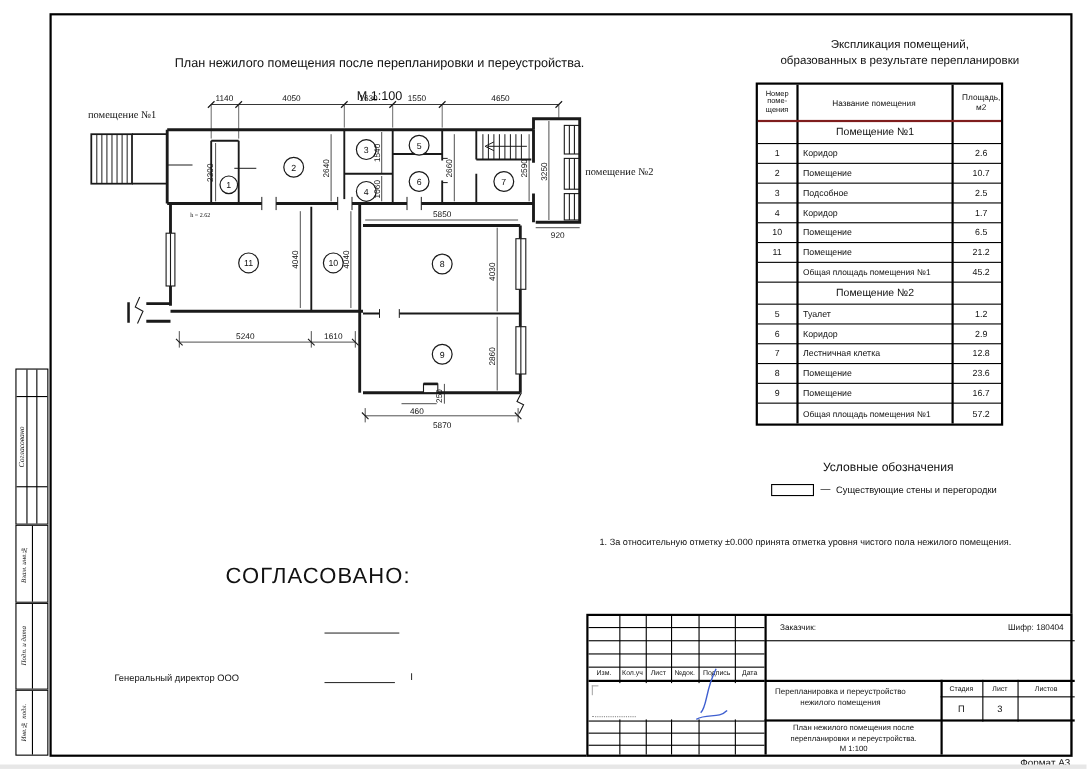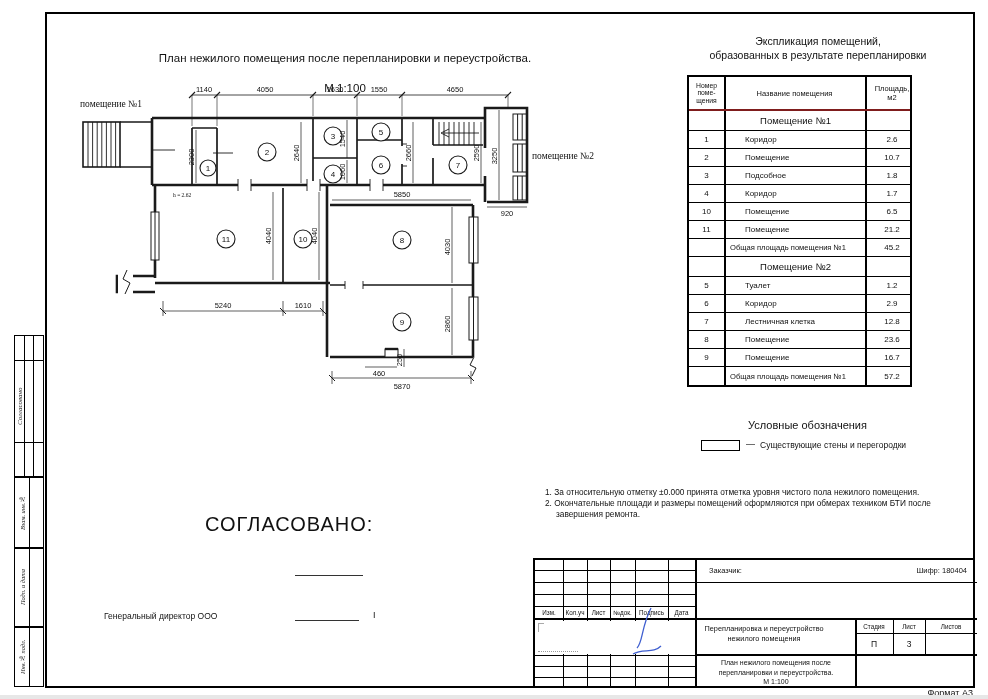--- a/index.html
+++ b/index.html
@@ -14,21 +14,21 @@
   
   .strip{border:1.6px solid #000;background:#fff;}
   .hline{position:absolute;background:#000;height:1px;left:0;right:0;}
   .vline{position:absolute;background:#000;width:1px;top:0;bottom:0;}
   
   .xtable{border:2px solid #000;}
   .xrow{position:relative;border-bottom:1px solid #000;box-sizing:border-box;}
   .xrow.thick{border-bottom:2px solid #7f1d1d;}
   .cell{position:absolute;top:0;bottom:0;display:flex;align-items:center;}
   .c-num{left:0;width:35px;justify-content:center;font-size:8px;}
-  .c-name{left:37px;width:137px;padding-left:19px;font-size:8px;}
+  .c-name{left:37px;width:137px;padding-left:4px;font-size:8px;}
   .c-name-total{left:37px;width:139px;padding-left:4px;font-size:7.6px;}
   .c-area{left:178px;width:50px;justify-content:center;font-size:8px;}
   .c-sec{left:37px;width:139px;justify-content:center;font-size:9.5px;}
   
   .tb-lab{position:absolute;font-size:6.3px;display:flex;align-items:center;justify-content:center;}
   .sig-underline{position:absolute;border-bottom:1px solid #333;height:1px;}
   .notes{font-size:8.3px;line-height:11px;}
   .hang{padding-left:11px;text-indent:-11px;}
 </style>
 </head>
@@ -244,21 +244,21 @@
       <div class="cell c-area">2.6</div>
     </div>
     <div class="xrow" style="height:18px;">
       <div class="cell c-num">2</div>
       <div class="cell c-name">Помещение</div>
       <div class="cell c-area">10.7</div>
     </div>
     <div class="xrow" style="height:18px;">
       <div class="cell c-num">3</div>
       <div class="cell c-name">Подсобное</div>
-      <div class="cell c-area">1.8</div>
+      <div class="cell c-area">2.5</div>
     </div>
     <div class="xrow" style="height:18px;">
       <div class="cell c-num">4</div>
       <div class="cell c-name">Коридор</div>
       <div class="cell c-area">1.7</div>
     </div>
     <div class="xrow" style="height:18px;">
       <div class="cell c-num">10</div>
       <div class="cell c-name">Помещение</div>
       <div class="cell c-area">6.5</div>
@@ -307,21 +307,20 @@
     </div>
   </div>
 
   <div class="abs centered" style="left:700px;top:419px;width:215px;font-size:11px;">Условные обозначения</div>
   <div class="abs" style="left:701px;top:440px;width:37px;height:9px;border:1.4px solid #000;"></div>
   <div class="abs" style="left:746px;top:439px;font-size:9px;">—</div>
   <div class="abs" style="left:760px;top:440px;font-size:8.5px;">Существующие стены и перегородки</div>
 
   <div class="abs notes" style="left:545px;top:487px;width:432px;">
     <div class="hang">1. За относительную отметку ±0.000 принята отметка уровня чистого пола нежилого помещения.</div>
-    <div class="hang">2. Окончательные площади и размеры помещений оформляются при обмерах техником БТИ после завершения ремонта.</div>
   </div>
 
   <div class="abs" style="left:205px;top:513px;font-size:20px;letter-spacing:1px;">СОГЛАСОВАНО:</div>
   <div class="sig-underline" style="left:295px;top:574px;width:68px;"></div>
   <div class="abs" style="left:104px;top:611px;width:220px;font-size:8.5px;">Генеральный директор ООО</div>
   <div class="sig-underline" style="left:295px;top:619px;width:64px;"></div>
   <div class="abs" style="left:373px;top:610px;font-size:9px;">I</div>
 
   <div class="abs" style="left:533px;top:558px;width:442px;height:130px;border:2px solid #000;box-sizing:border-box;background:#fff;">
 

